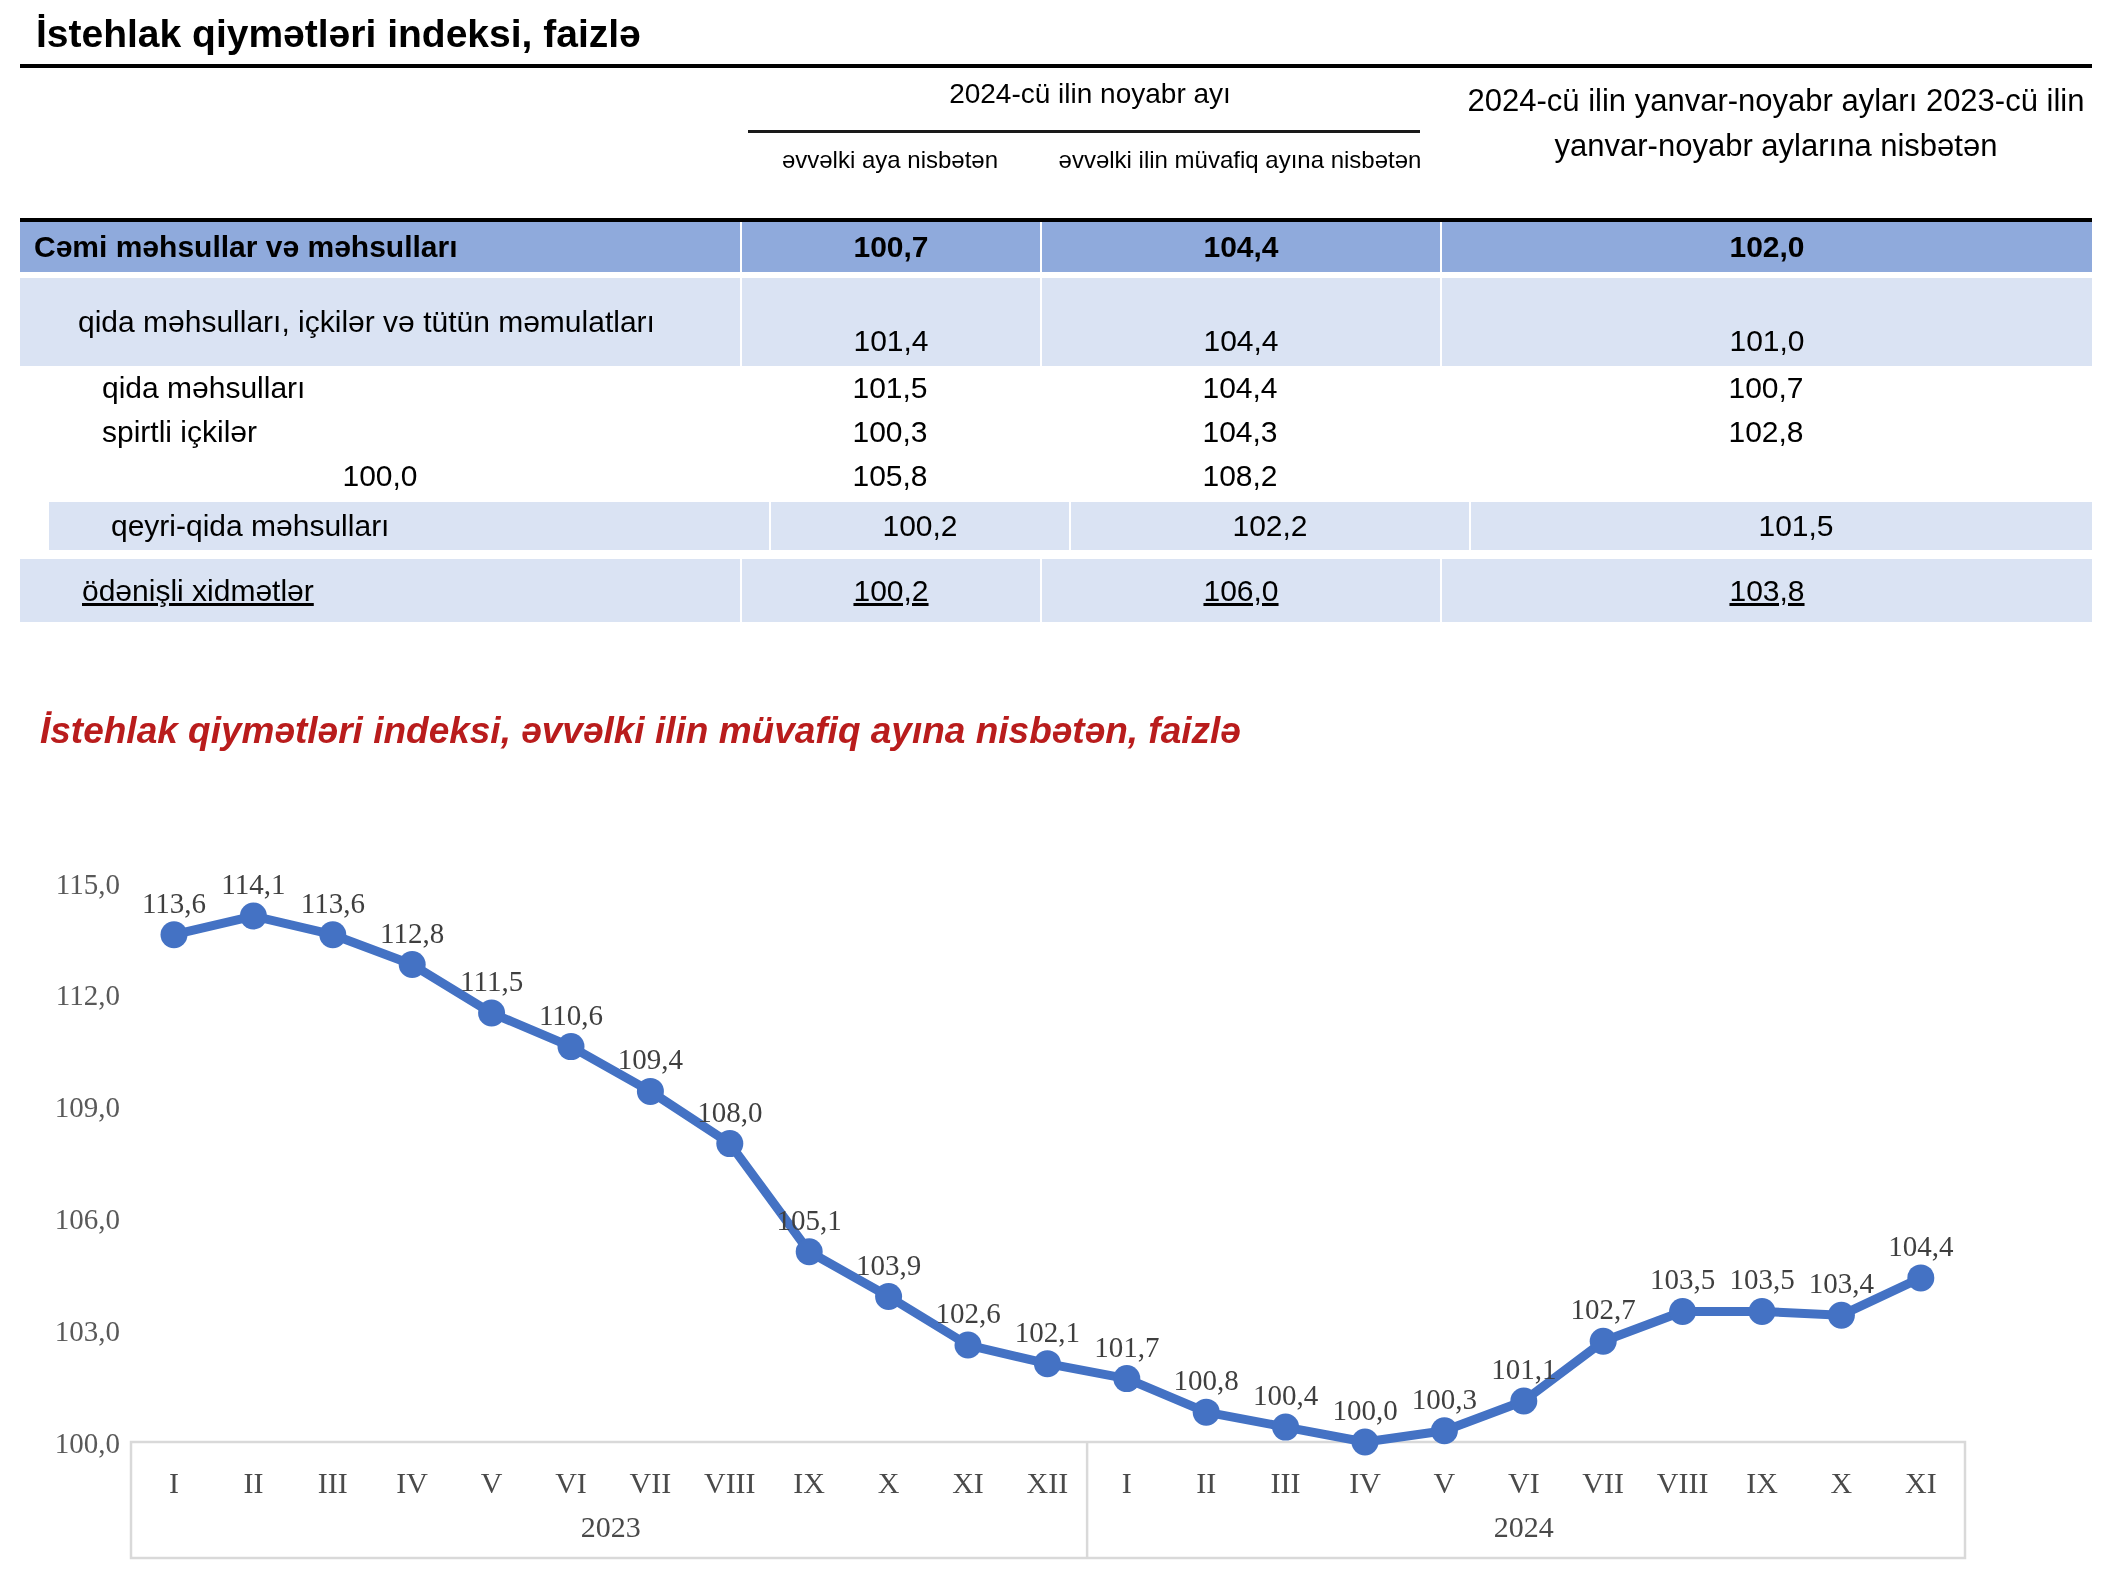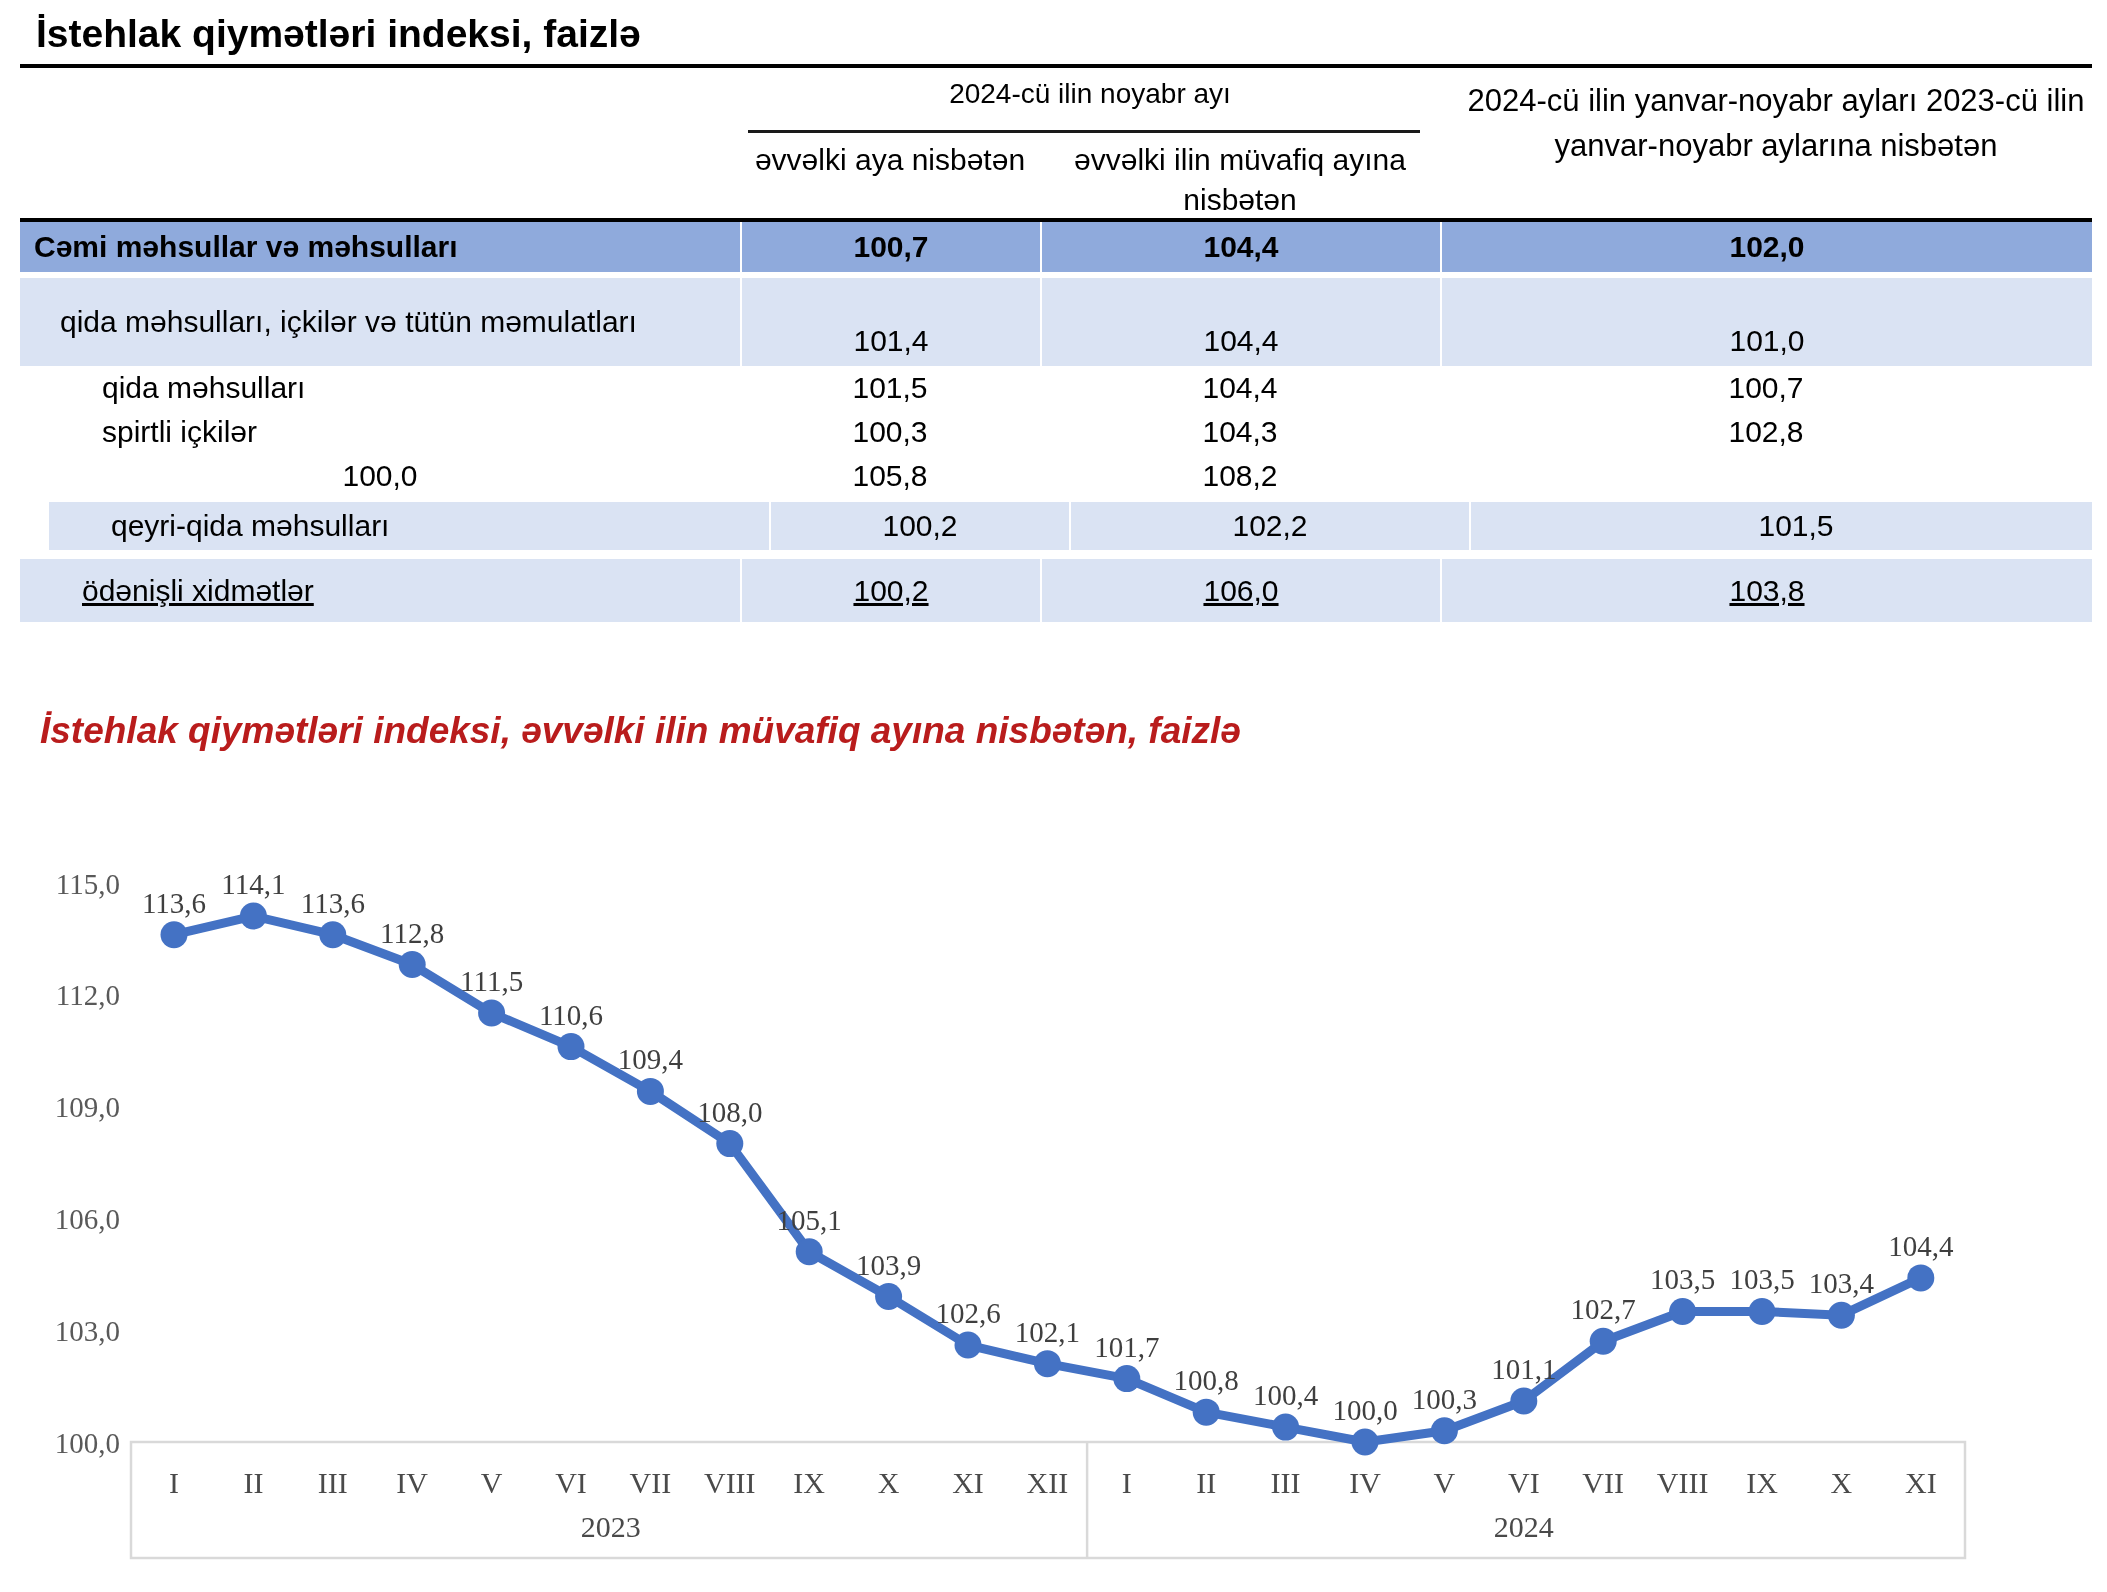--- a/index.html
+++ b/index.html
@@ -3,21 +3,21 @@
 <meta charset="utf-8">
 <style>
   html,body{margin:0;padding:0;}
   body{width:2107px;height:1592px;background:#ffffff;font-family:"Liberation Sans",sans-serif;position:relative;overflow:hidden;}
   .abs{position:absolute;}
   
   #doc-title{left:36px;top:12px;font-size:39px;font-weight:bold;color:#000;}
   #title-rule{left:20px;top:64px;width:2072px;height:4px;background:#000;}
   #group-header{left:740px;top:78px;width:700px;text-align:center;font-size:28px;color:#000;}
   #group-rule{left:748px;top:130px;width:672px;height:3px;background:#1a1a1a;}
-  .subhead{top:140px;text-align:center;font-size:30px;line-height:40px;color:#000;}
+  .subhead{top:140px;text-align:center;font-size:24px;line-height:40px;color:#000;}
   #subhead-1{left:740px;width:300px;}
   #subhead-2{left:1040px;width:400px;}
   #col4-header{left:1448px;top:78px;width:656px;text-align:center;font-size:31px;line-height:45px;color:#000;}
   #header-rule{left:20px;top:218px;width:2072px;height:4px;background:#000;}
   #cpi-table{left:20px;top:222px;width:2072px;}
   .trow{display:grid;grid-template-columns:720px 300px 400px 652px;align-items:center;font-size:30px;color:#000;}
   .trow .lbl{max-width:600px;line-height:38px;}
   .trow .val{text-align:center;}
   .trow.shade .val{border-left:2px solid #fff;align-self:stretch;display:flex;align-items:center;justify-content:center;}
   .trow.head{font-weight:bold;height:50px;}
@@ -45,21 +45,21 @@
 <div class="abs" id="header-rule"></div>
 
 <div class="abs" id="cpi-table">
     <div class="trow head shade" style="background: rgb(143, 170, 220);">
       <div class="lbl" style="padding-left: 14px;">Cəmi məhsullar və məhsulları</div>
       <div class="val">100,7</div>
       <div class="val">104,4</div>
       <div class="val">102,0</div>
     </div>
     <div class="trow band2 shade" style="background: rgb(218, 227, 243);">
-      <div class="lbl" style="padding-left: 40px;">qida məhsulları, içkilər və tütün məmulatları</div>
+      <div class="lbl" style="padding-left: 58px;">qida məhsulları, içkilər və tütün məmulatları</div>
       <div class="val">101,4</div>
       <div class="val">104,4</div>
       <div class="val">101,0</div>
     </div>
     <div class="trow plain">
       <div class="lbl" style="padding-left: 82px;">qida məhsulları</div>
       <div class="val">101,5</div>
       <div class="val">104,4</div>
       <div class="val">100,7</div>
     </div>

